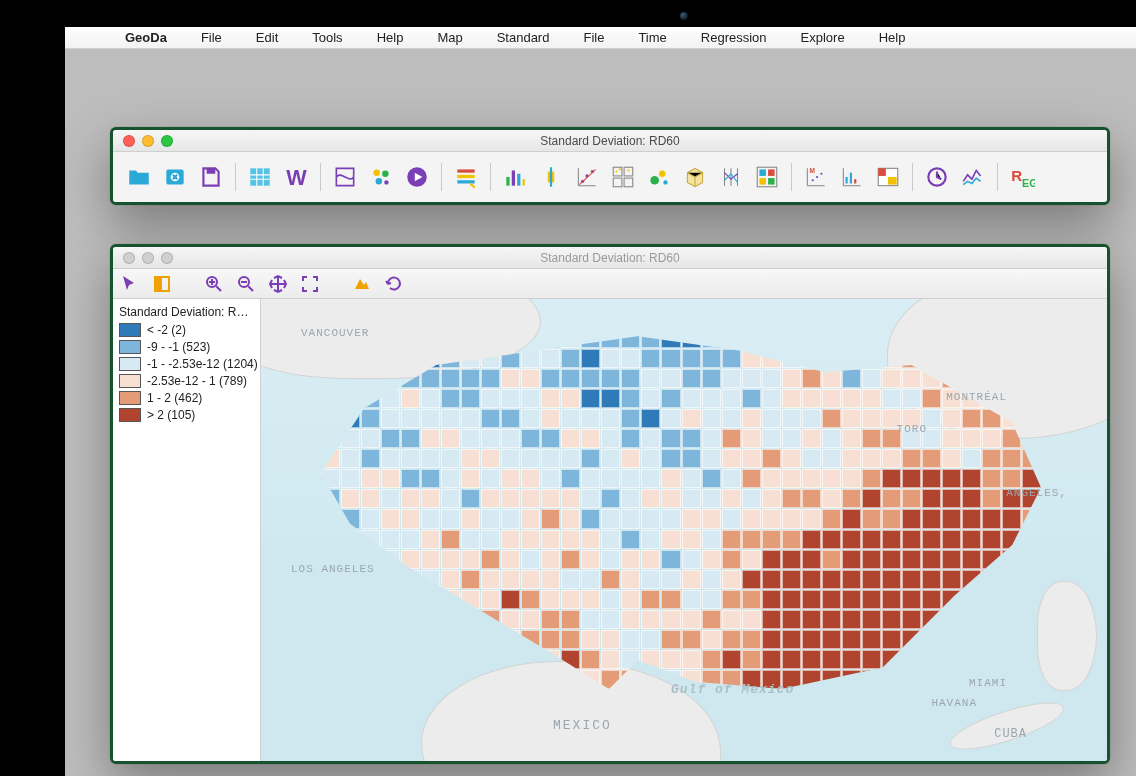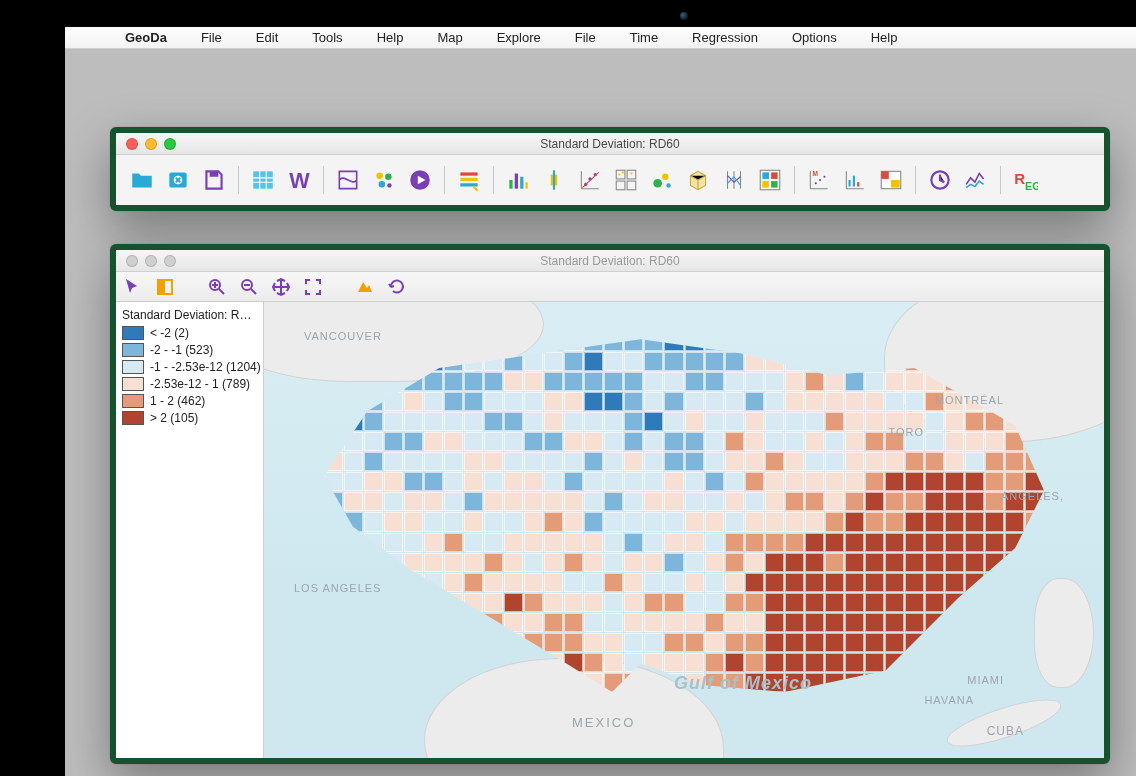--- a/index.html
+++ b/index.html
@@ -34,21 +34,21 @@
     font-size: 13px;
   }
   .menubar .apple { font-size: 14px; }
   .menubar .appname { font-weight: 700; }
   .menubar span { cursor: default; margin-left: 16px; }
 
   
   .window {
     position: absolute;
     background: #ececec;
-    border: 6px solid #14532d;
+    border: 3px solid #14532d;
     border-radius: 6px;
     box-shadow: 0 20px 50px rgba(0,0,0,.35), 0 0 0 1px rgba(0,0,0,.05);
     overflow: hidden;
   }
   .titlebar {
     height: 22px;
     background: linear-gradient(#f6f6f6,#e6e6e6);
     border-bottom: 1px solid #cfcfcf;
     display: flex;
     align-items: center;
@@ -96,20 +96,21 @@
     width:148px;flex:none;background:#fff;border-right:1px solid #d0d0d0;
     padding:6px 4px 6px 6px; font-size:12px; overflow:hidden;
   }
   .legend-title{white-space:nowrap;overflow:hidden;text-overflow:ellipsis;margin-bottom:4px}
   .legend-row{display:flex;align-items:center;gap:6px;margin:3px 0;white-space:nowrap}
   .swatch{width:22px;height:14px;border:1px solid #555;flex:none}
   .map-canvas{
     flex:1;position:relative;
     background:linear-gradient(#d9eef4,#cfe8ef 60%, #cfe8ef);
     overflow:hidden;
+    font-family:Liberation Mono, monospace;
   }
   .sea-label{position:absolute;color:#a9c0c9;font-style:italic;font-weight:600;letter-spacing:1px}
   .city-label{position:absolute;color:#9aa7ae;font-size:11px;letter-spacing:1px}
   .country-label{position:absolute;color:#9aa7ae;font-size:13px;letter-spacing:2px}
 
   
   .us-wrap{position:absolute;left:-20px;top:-10px;right:-20px;bottom:-60px}
   .usgrid{
     position:absolute;left:80px;top:40px;width:720px;height:360px;
     display:grid;grid-template-columns:repeat(36,1fr);grid-template-rows:repeat(18,1fr);
@@ -150,25 +151,25 @@
 <div class="desktop"></div>
 
 <div class="menubar">
   <span class="apple"></span>
   <span class="appname">GeoDa</span>
   <span>File</span>
   <span>Edit</span>
   <span>Tools</span>
   <span>Help</span>
   <span>Map</span>
-  <span>Explore</span>
+  <span>Standard</span>
   <span>File</span>
   <span>Time</span>
   <span>Regression</span>
-  <span>Options</span>
+  <span>Explore</span>
   <span>Help</span>
 </div>
 
 <div id="w-toolbar" class="window">
   <div class="titlebar">
     <div class="traffic">
       <div class="dot red"></div>
       <div class="dot yellow"></div>
       <div class="dot green"></div>
     </div>
@@ -407,21 +408,21 @@
   <div class="map-body">
     <div class="legend">
       <div class="legend-title">Standard Deviation: RD60</div>
       <div id="legend-rows">
           <div class="legend-row">
             <span class="swatch" style="background: rgb(47, 122, 184);"></span>
             <span>&lt; -2 (2)</span>
           </div>
           <div class="legend-row">
             <span class="swatch" style="background: rgb(126, 182, 219);"></span>
-            <span>-2 - -1 (523)</span>
+            <span>-9 - -1 (523)</span>
           </div>
           <div class="legend-row">
             <span class="swatch" style="background: rgb(215, 233, 242);"></span>
             <span>-1 - -2.53e-12 (1204)</span>
           </div>
           <div class="legend-row">
             <span class="swatch" style="background: rgb(247, 224, 211);"></span>
             <span>-2.53e-12 - 1 (789)</span>
           </div>
           <div class="legend-row">
@@ -1092,21 +1093,21 @@
             <div class="cell c5"></div>
             <div class="cell c5"></div>
             <div class="cell c5"></div>
           </div>
       </div>
 
       <span class="city-label" style="left:40px;top:28px">VANCOUVER</span>
       <span class="city-label" style="right:100px;top:92px">MONTRÉAL</span>
       <span class="city-label" style="right:180px;top:124px">TORO</span>
       <span class="city-label" style="right:40px;top:188px">ANGELES,</span>
-      <span class="city-label" style="left:30px;top:280px">LOS ANGELES</span>
+      <span class="city-label" style="left:30px;top:264px">LOS ANGELES</span>
       <span class="city-label" style="right:100px;bottom:72px">MIAMI</span>
       <span class="city-label" style="right:130px;bottom:52px">HAVANA</span>
       <span class="city-label" style="right:80px;bottom:20px;font-size:12px">CUBA</span>
-      <span class="country-label" style="left:308px;bottom:28px">MEXICO</span>
-      <span class="sea-label" style="left:410px;bottom:64px;font-size:18px">Gulf of Mexico</span>
+      <span class="country-label" style="left:292px;bottom:28px">MEXICO</span>
+      <span class="sea-label" style="left:410px;bottom:64px;font-size:13px">Gulf of Mexico</span>
     </div>
   </div>
 </div>
 
 </body></html>

